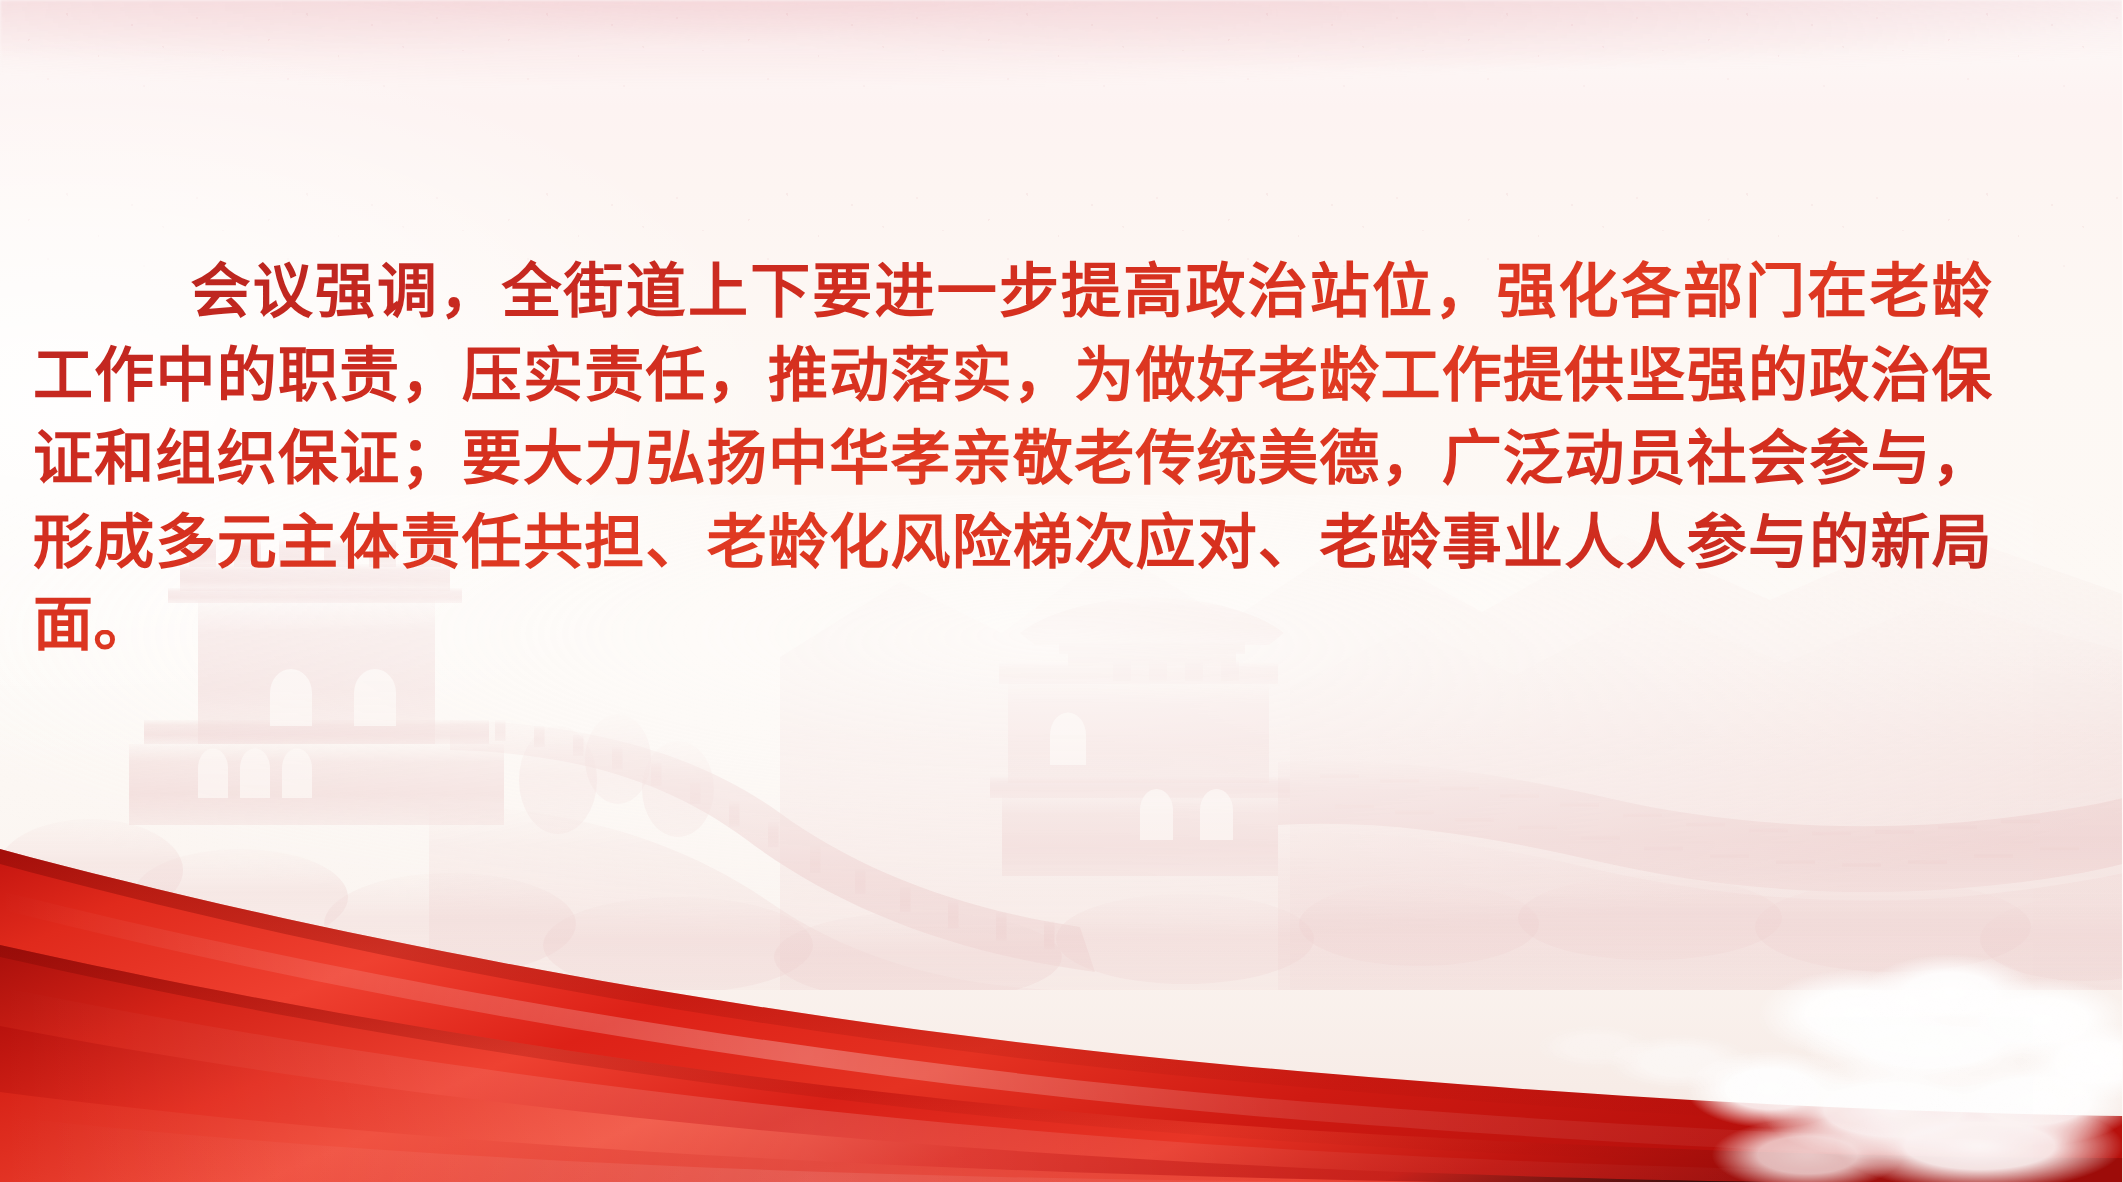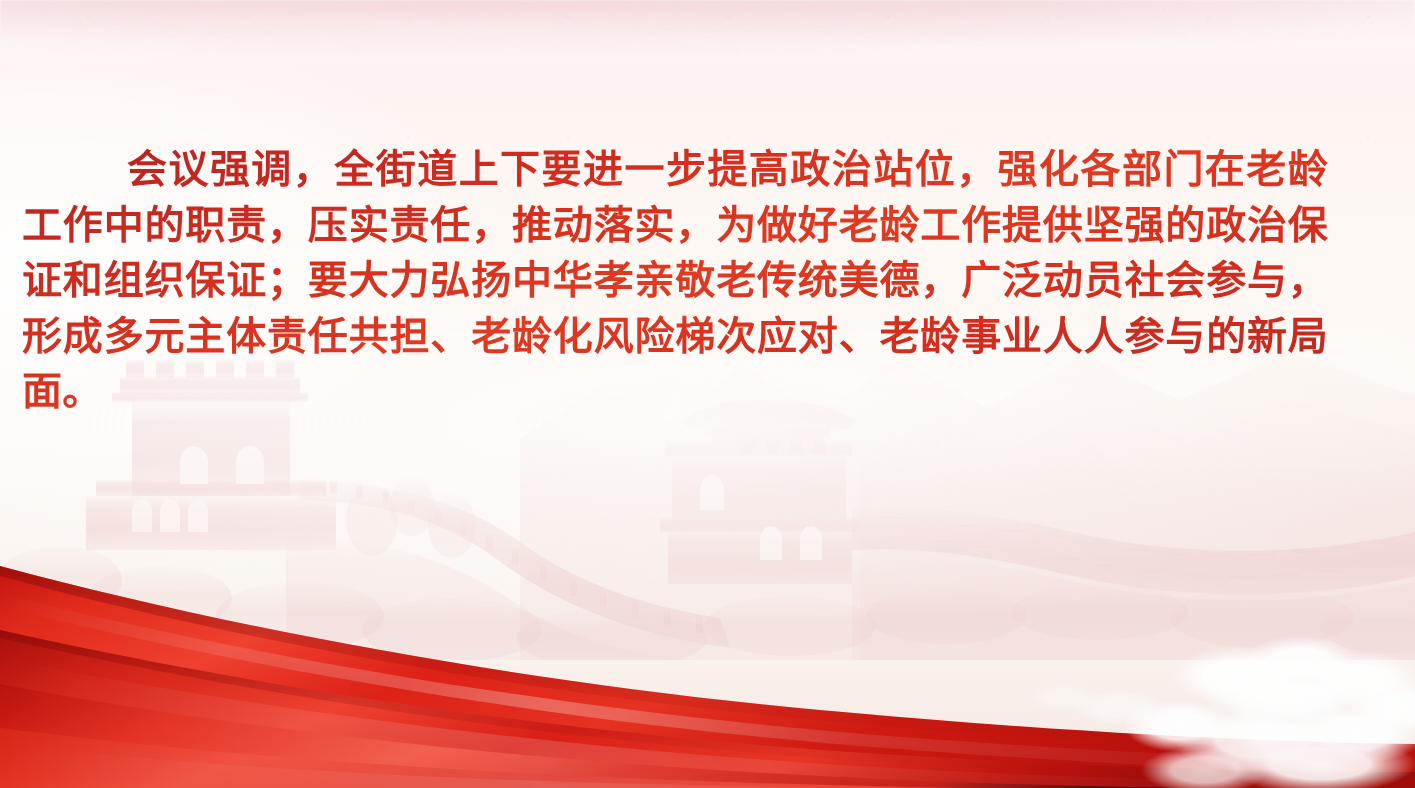--- a/index.html
+++ b/index.html
@@ -82,21 +82,21 @@
     position: absolute;
     left: 0; right: 0; bottom: 0;
     height: 230px;
   }
   #ribbon svg { display:block; width: 100%; height: 100%; }
 
   
   #body-text {
     position: absolute;
     left: 22px;
-    top: 142px;
+    top: 168px;
     width: 1306px;
     font-size: 40px;
     line-height: 55.5px;
     letter-spacing: .2px;
     font-weight: 700;
     text-indent: 105px;
     text-align: justify;
     text-justify: inter-character;
     color: #d22a21;
     background-image: linear-gradient(165deg,

